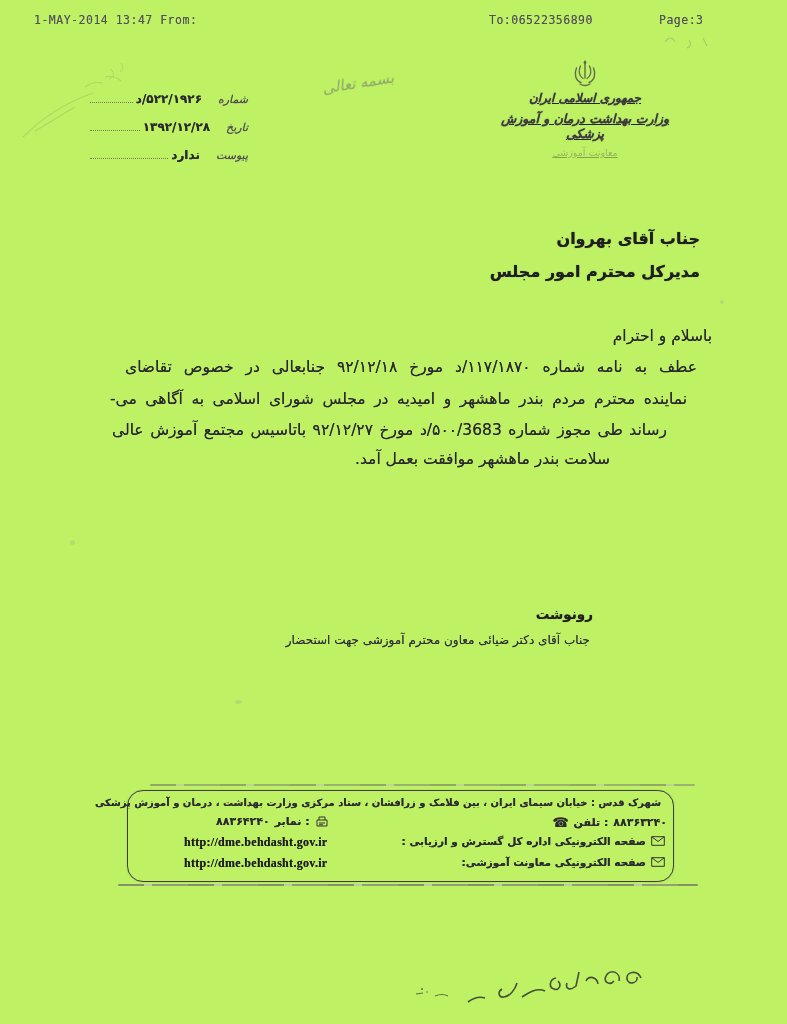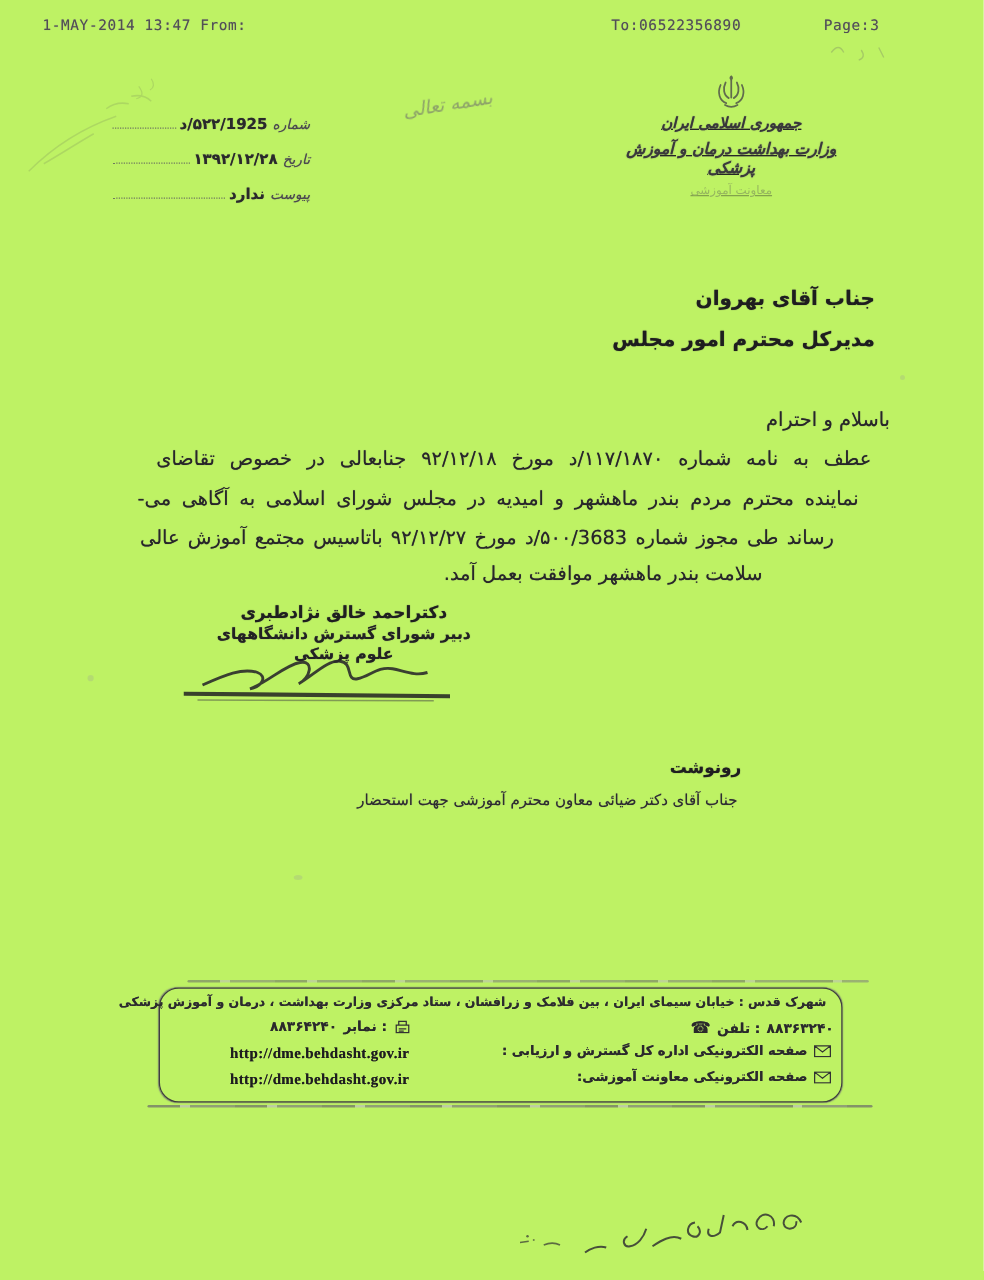--- a/index.html
+++ b/index.html
@@ -17,21 +17,21 @@
        text-shadow:0 0 1px #666;margin-top:6px;}
   .lh .dept{font-size:9.5px;color:#555;opacity:.38;margin-top:6px;filter:blur(.4px);}
   .emblem{display:block;margin:0 auto;opacity:.78;filter:blur(.3px);}
   
   .bismillah{left:322px;top:74px;font-size:15px;font-style:italic;color:#6d6d6d;
        opacity:.6;transform:rotate(-9deg);filter:blur(.55px);white-space:nowrap;}
   
   .refs{left:90px;top:78px;width:158px;}
   .ref-row{display:flex;direction:rtl;align-items:flex-end;height:28px;}
   .ref-label{font-size:11px;font-style:italic;color:#4a4a4a;text-shadow:0 0 .7px #777;
-       margin-left:4px;white-space:nowrap;}
+       margin-left:16px;white-space:nowrap;}
   .ref-val{font-size:12px;font-weight:bold;color:#2a2a2a;text-shadow:0 0 .6px #555;
        white-space:nowrap;}
   .leader{flex:1;border-bottom:1.5px dotted #5c5c5c;margin:0 3px 3px 0;min-width:8px;opacity:.8;}
   
   .recipient{right:87px;direction:rtl;font-weight:bold;font-size:16px;color:#1e1e1e;
        text-shadow:0 0 .8px #444;white-space:nowrap;}
   
   .bline{direction:rtl;font-size:15.5px;color:#272727;text-shadow:0 0 .6px #5a5a5a;
        white-space:nowrap;}
   .bjust{white-space:normal;text-align:justify;text-align-last:justify;}
@@ -96,21 +96,21 @@
     <div class="country">جمهوری اسلامی ایران</div>
     <div class="ministry">وزارت بهداشت درمان و آموزش پزشکی</div>
     <div class="dept">معاونت آموزشی</div>
   </div>
 
   <div class="abs bismillah">بسمه تعالی</div>
 
   <div class="abs refs">
     <div class="ref-row">
       <span class="ref-label">شماره</span>
-      <span class="ref-val">۵۲۲/1925/د</span>
+      <span class="ref-val">۵۲۲/۱۹۲۶/د</span>
       <span class="leader"></span>
     </div>
     <div class="ref-row">
       <span class="ref-label">تاریخ</span>
       <span class="ref-val">۱۳۹۲/۱۲/۲۸</span>
       <span class="leader"></span>
     </div>
     <div class="ref-row">
       <span class="ref-label">پیوست</span>
       <span class="ref-val">ندارد</span>
@@ -120,31 +120,20 @@
 
   <div class="abs recipient" style="top:229px;">جناب آقای بهروان</div>
   <div class="abs recipient" style="top:262px;margin-left:39px;">مدیرکل محترم امور مجلس</div>
 
   <div class="abs bline" style="right:75px;top:327px;">باسلام و احترام</div>
   <div class="abs bline bjust" style="right:90px;top:358px;width:572px;">عطف به نامه شماره ۱۱۷/۱۸۷۰/د مورخ ۹۲/۱۲/۱۸ جنابعالی در خصوص تقاضای</div>
   <div class="abs bline bjust" style="right:100px;top:390px;width:577px;">نماینده محترم مردم بندر ماهشهر و امیدیه در مجلس شورای اسلامی به آگاهی می-</div>
   <div class="abs bline bjust" style="right:120px;top:421px;width:555px;">رساند طی مجوز شماره ۵۰۰/3683/د مورخ ۹۲/۱۲/۲۷ باتاسیس مجتمع آموزش عالی</div>
   <div class="abs bline" style="right:177px;top:450px;">سلامت بندر ماهشهر موافقت بعمل آمد.</div>
 
-  <div class="abs sig">
-    <div class="nm">دکتراحمد خالق نژادطبری</div>
-    <div class="t1">دبیر شورای گسترش دانشگاههای</div>
-    <div class="t2">علوم پزشکی</div>
-    <svg class="abs" style="left:-8px;top:30px;" width="245" height="50" viewBox="0 0 245 50">
-      <path d="M20,36 C38,28 52,22 64,26 C72,29 68,37 58,39 C72,34 86,20 98,18 C110,16 106,31 97,35
-               C109,28 120,16 130,17 C141,18 134,33 144,31 C154,29 160,21 172,23 C182,25 190,29 200,26" stroke="#2b2b2b" stroke-width="2.3" fill="none" opacity=".9"></path>
-      <path d="M5,43 L218,45" stroke="#222" stroke-width="3.4" fill="none" opacity=".85"></path>
-      <path d="M16,48 L205,48.5" stroke="#444" stroke-width="1.2" fill="none" opacity=".5"></path>
-    </svg>
-  </div>
 
   <div class="abs cc-h">رونوشت</div>
   <div class="abs cc-l">جناب آقای دکتر ضیائی معاون محترم آموزشی جهت استحضار</div>
 
   <div class="abs hline" style="left:150px;top:784px;width:545px;"></div>
   <div class="abs fbox">
     <div class="frow1">
       <svg width="12" height="11" viewBox="0 0 12 11">
         <path d="M1,10 V5 L6,1 L11,5 V10 Z M4.5,10 V6.5 h3 V10" stroke="#333" stroke-width="1" fill="none"></path>
       </svg>

